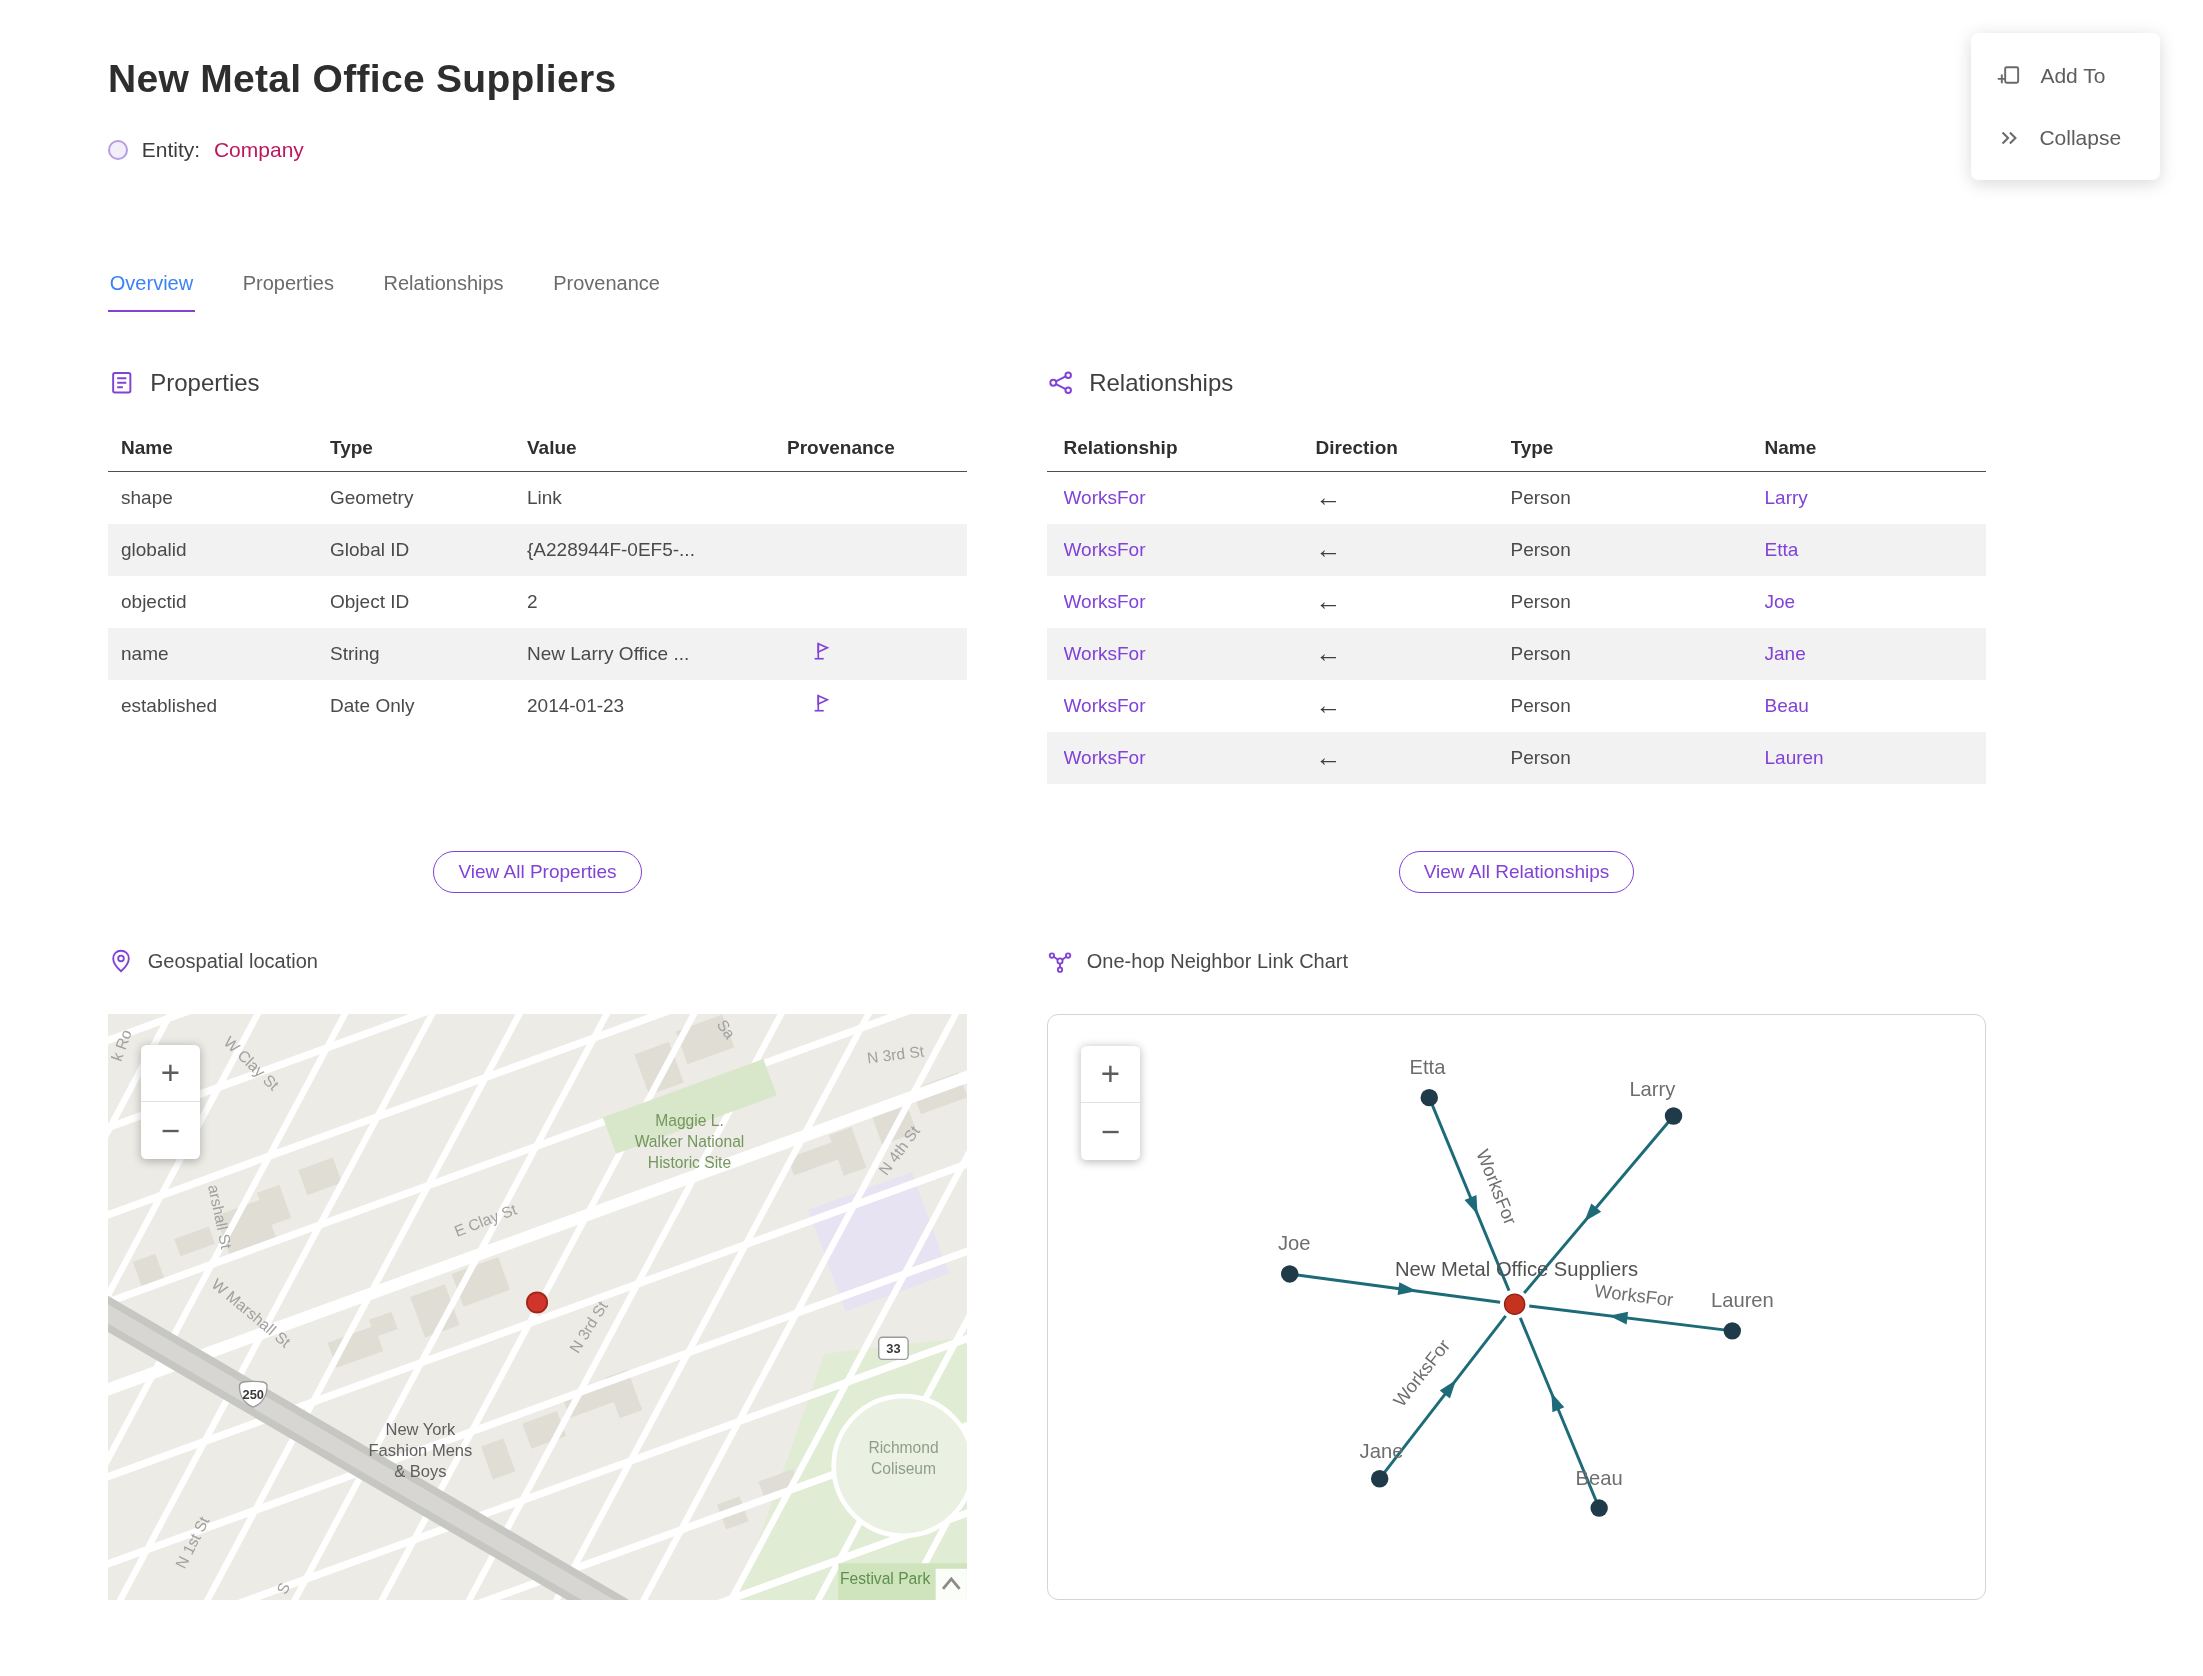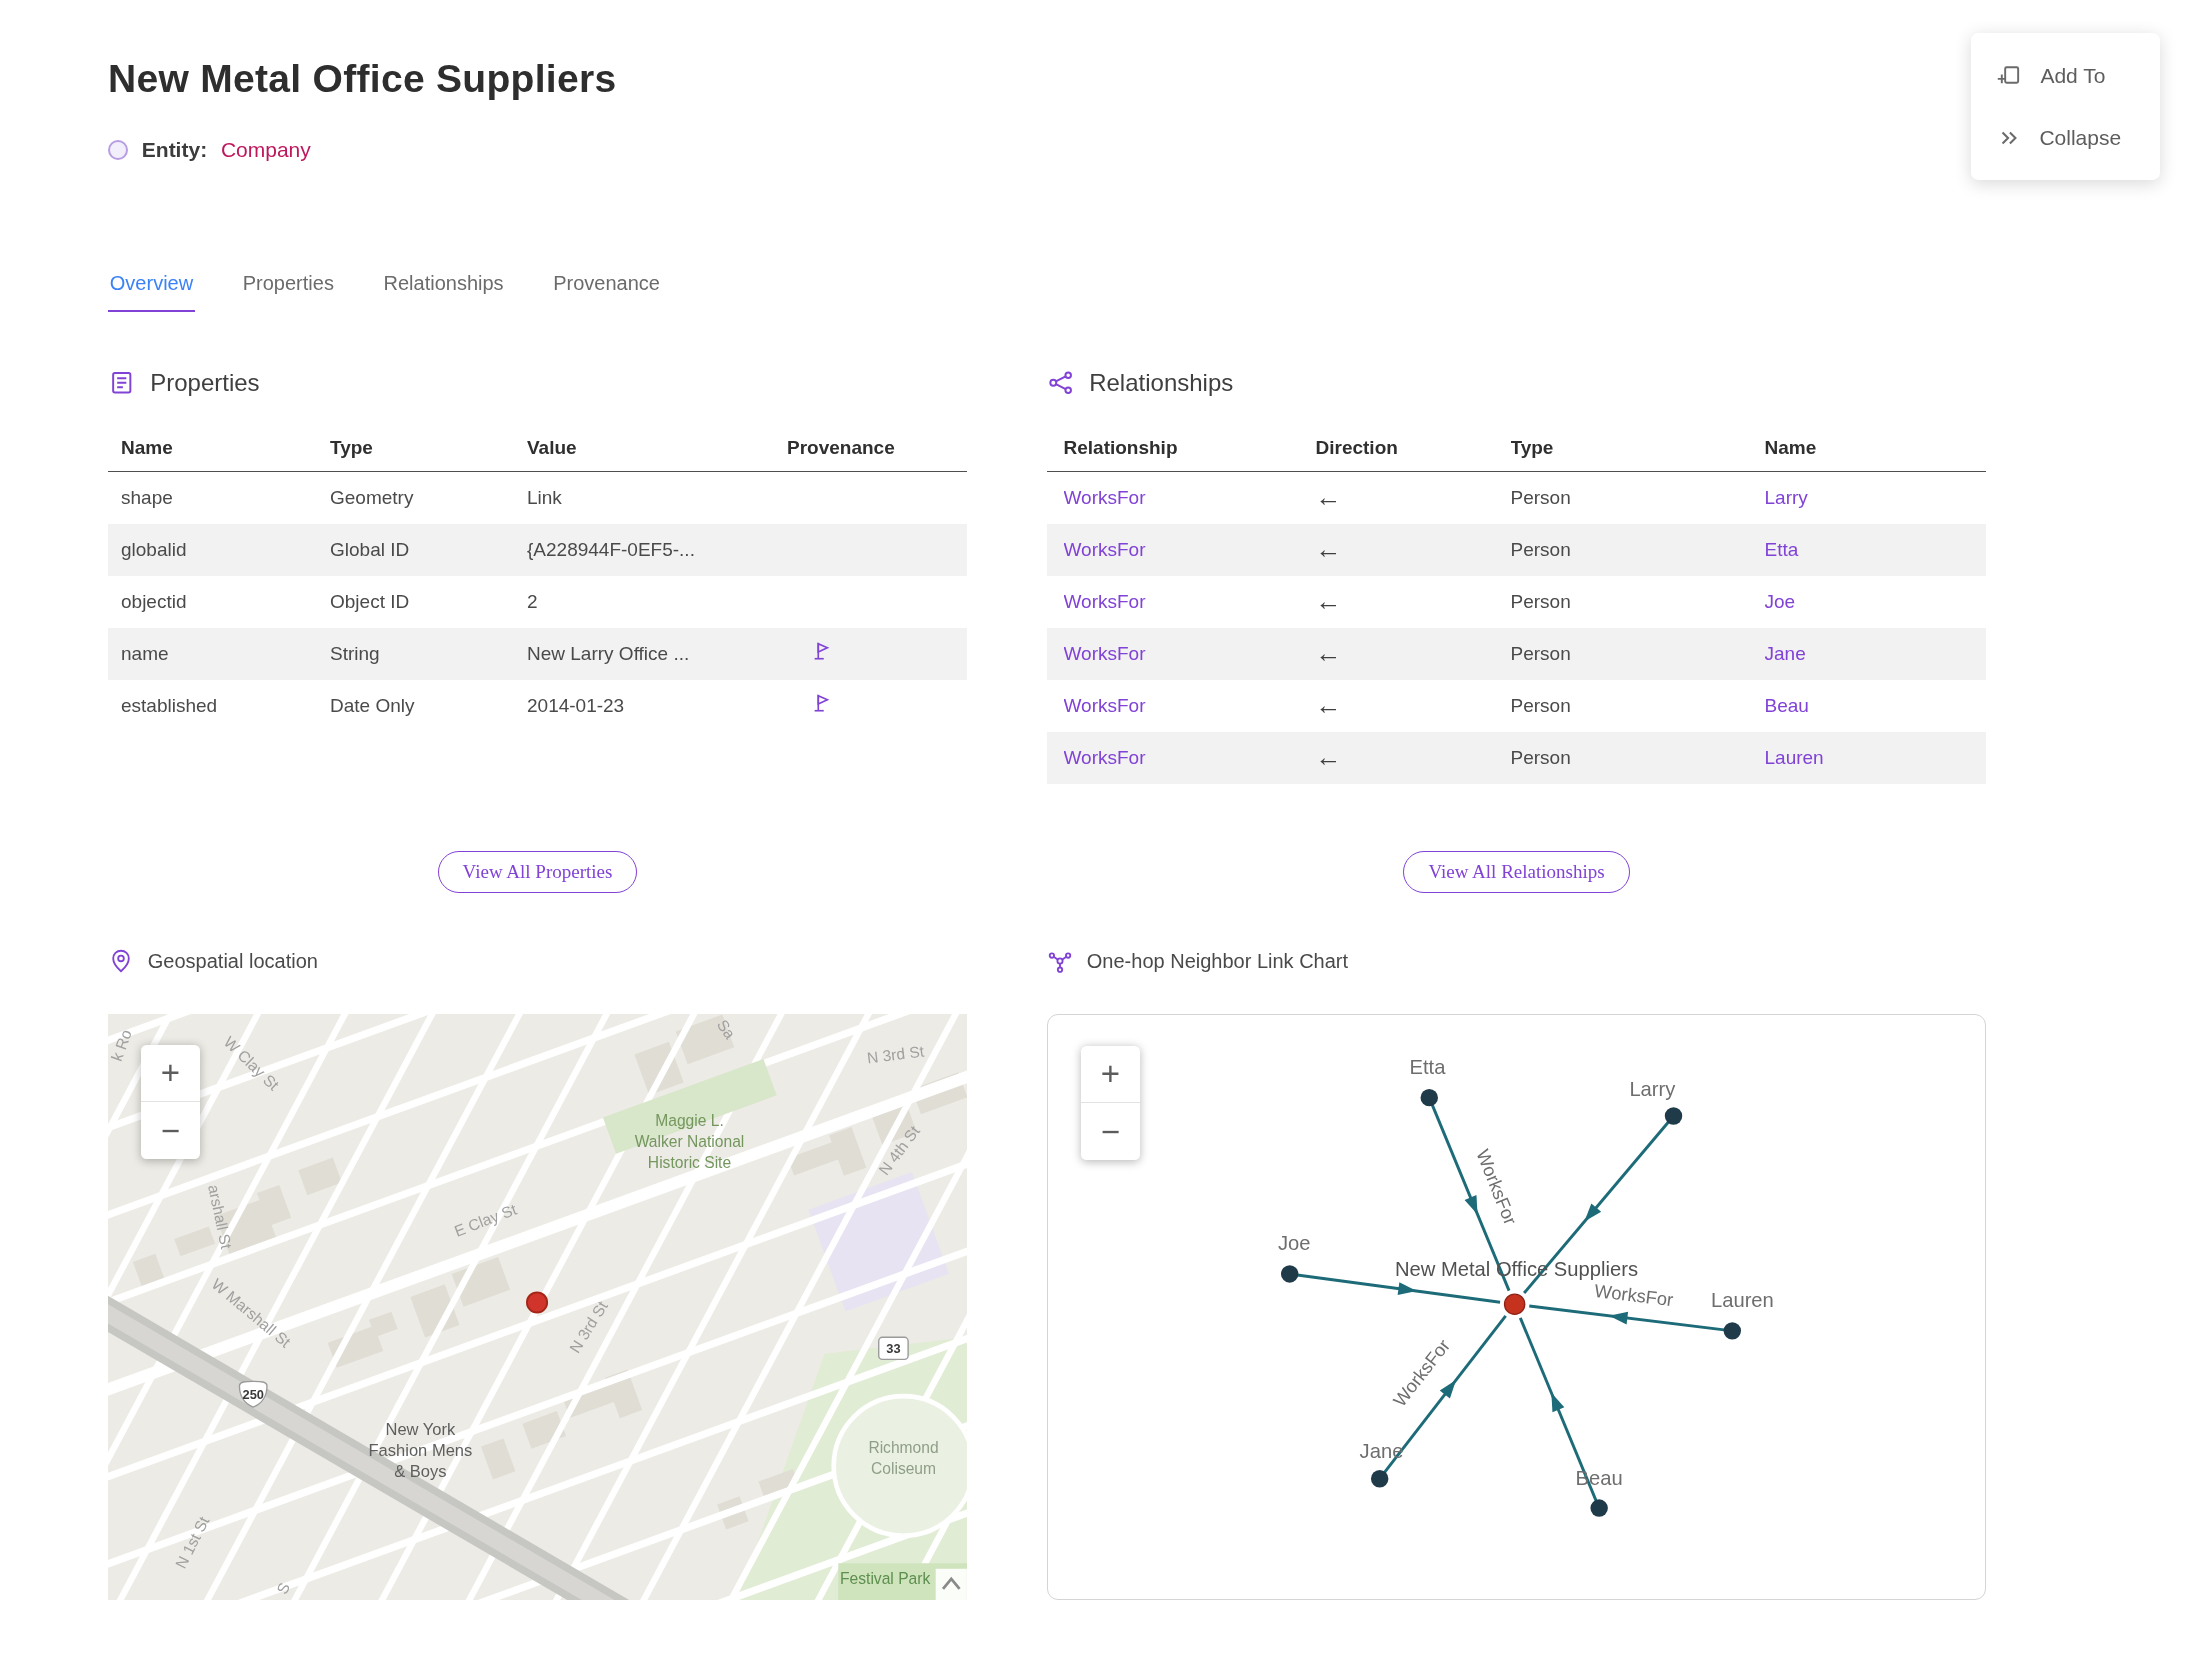--- a/index.html
+++ b/index.html
@@ -1,41 +1,41 @@
 <!DOCTYPE html>
 <html style="font-size:14.7px"><head>
 <meta charset="utf-8">
 <style>
 *{box-sizing:border-box;margin:0;padding:0}
 html,body{width:2204px;height:1677px;background:#fff;font-family:"Liberation Sans","DejaVu Sans",sans-serif;color:#4a4a4a;overflow:hidden}
 .page{position:relative;padding:37px 0 0 108px;width:2204px;height:1677px}
 h1{font-size:39px;font-weight:700;color:#2e2e2e;margin-top:20px;letter-spacing:0.3px}
 .entity-row{display:flex;align-items:center;gap:13.8px;margin-top:37px;font-size:21px}
 .entity-dot{width:20px;height:20px;border-radius:50%;border:2.8px solid #b79de2;background:#f3eefb;flex:none}
-.entity-label{font-weight:700;color:#3c3c3c}
+.entity-label{font-weight:400;color:#3c3c3c}
 .entity-type{color:#be185d}
 .tabs{display:flex;gap:46px;margin-top:110px}
 .tab{font-size:20px;color:#6b6b6b;padding:0 1.8px 14.7px;border-bottom:2.8px solid transparent;cursor:pointer}
 .tab.active{color:#3b82f6;border-bottom-color:#8142d6}
 .main{display:grid;grid-template-columns:859px 939px;column-gap:80px;row-gap:55px;margin-top:57px}
 .sec-head{display:flex;align-items:center;gap:14.7px}
 .stitle{font-size:24px;color:#3f3f3f}
 .grid-props{display:grid;grid-template-columns:209px 197px 260px 1fr;padding-left:13px}
 .grid-rel{display:grid;grid-template-columns:252px 195px 254px 1fr;padding-left:16.5px}
 .thead{height:46px;align-items:center;border-bottom:1.8px solid #4f4f4f;margin-top:29px;font-weight:700;font-size:19px;color:#2f2f2f}
 .tr{height:52px;align-items:center;font-size:19px;color:#4a4a4a}
 .rows .tr:nth-child(even){background:#f2f2f2}
 .td{white-space:nowrap;overflow:hidden;text-overflow:ellipsis;padding-right:11px}
 .link{color:#8142d6;cursor:pointer}
 .arrow{font-size:26px;color:#3f3f3f}
 .prov{padding-left:24px}
 .btn-row{text-align:center}
 .props-btn{margin-top:119px}
 .rel-btn{margin-top:67px}
-.pill{font-family:Liberation Serif, serif;font-size:19px;color:#8142d6;background:#fff;border:1.8px solid #8142d6;border-radius:917px;padding:9.2px 24px;cursor:pointer}
+.pill{font-family:Liberation Sans, sans-serif;font-size:19px;color:#8142d6;background:#fff;border:1.8px solid #8142d6;border-radius:917px;padding:9.2px 24px;cursor:pointer}
 .panel-label{display:flex;align-items:center;gap:13.8px;font-size:20px;color:#4a4a4a}
 .map-box{position:relative;width:859px;height:586px;margin-top:40px;overflow:hidden;background:#edebe5}
 .chart-box{position:relative;width:939px;height:586px;margin-top:40px;border:0.9px solid #d5d5d5;border-radius:11px;background:#fff;overflow:hidden}
 .fillsvg{position:absolute;inset:0;width:100%;height:100%}
 .zoomctl{position:absolute;left:33px;top:31px;width:59px;background:#fff;border-radius:5.5px;box-shadow:0 1.8px 9.2px rgba(0,0,0,.28);overflow:hidden;z-index:3}
 .zoombtn{height:57px;display:flex;align-items:center;justify-content:center;font-size:33px;color:#5c5c5c;cursor:pointer}
 .zoombtn:first-child{border-bottom:0.9px solid #e2e2e2}
 .float-card{position:absolute;right:44px;top:33px;width:189px;background:#fff;border-radius:7.3px;box-shadow:0 3.7px 16.5px rgba(0,0,0,.15);padding:11px 0;z-index:10}
 .action{display:flex;align-items:center;gap:18.4px;padding:19px 26px;font-size:21px;color:#5d5d5d;cursor:pointer}
 .aicon,.sicon{display:flex;flex:none}

